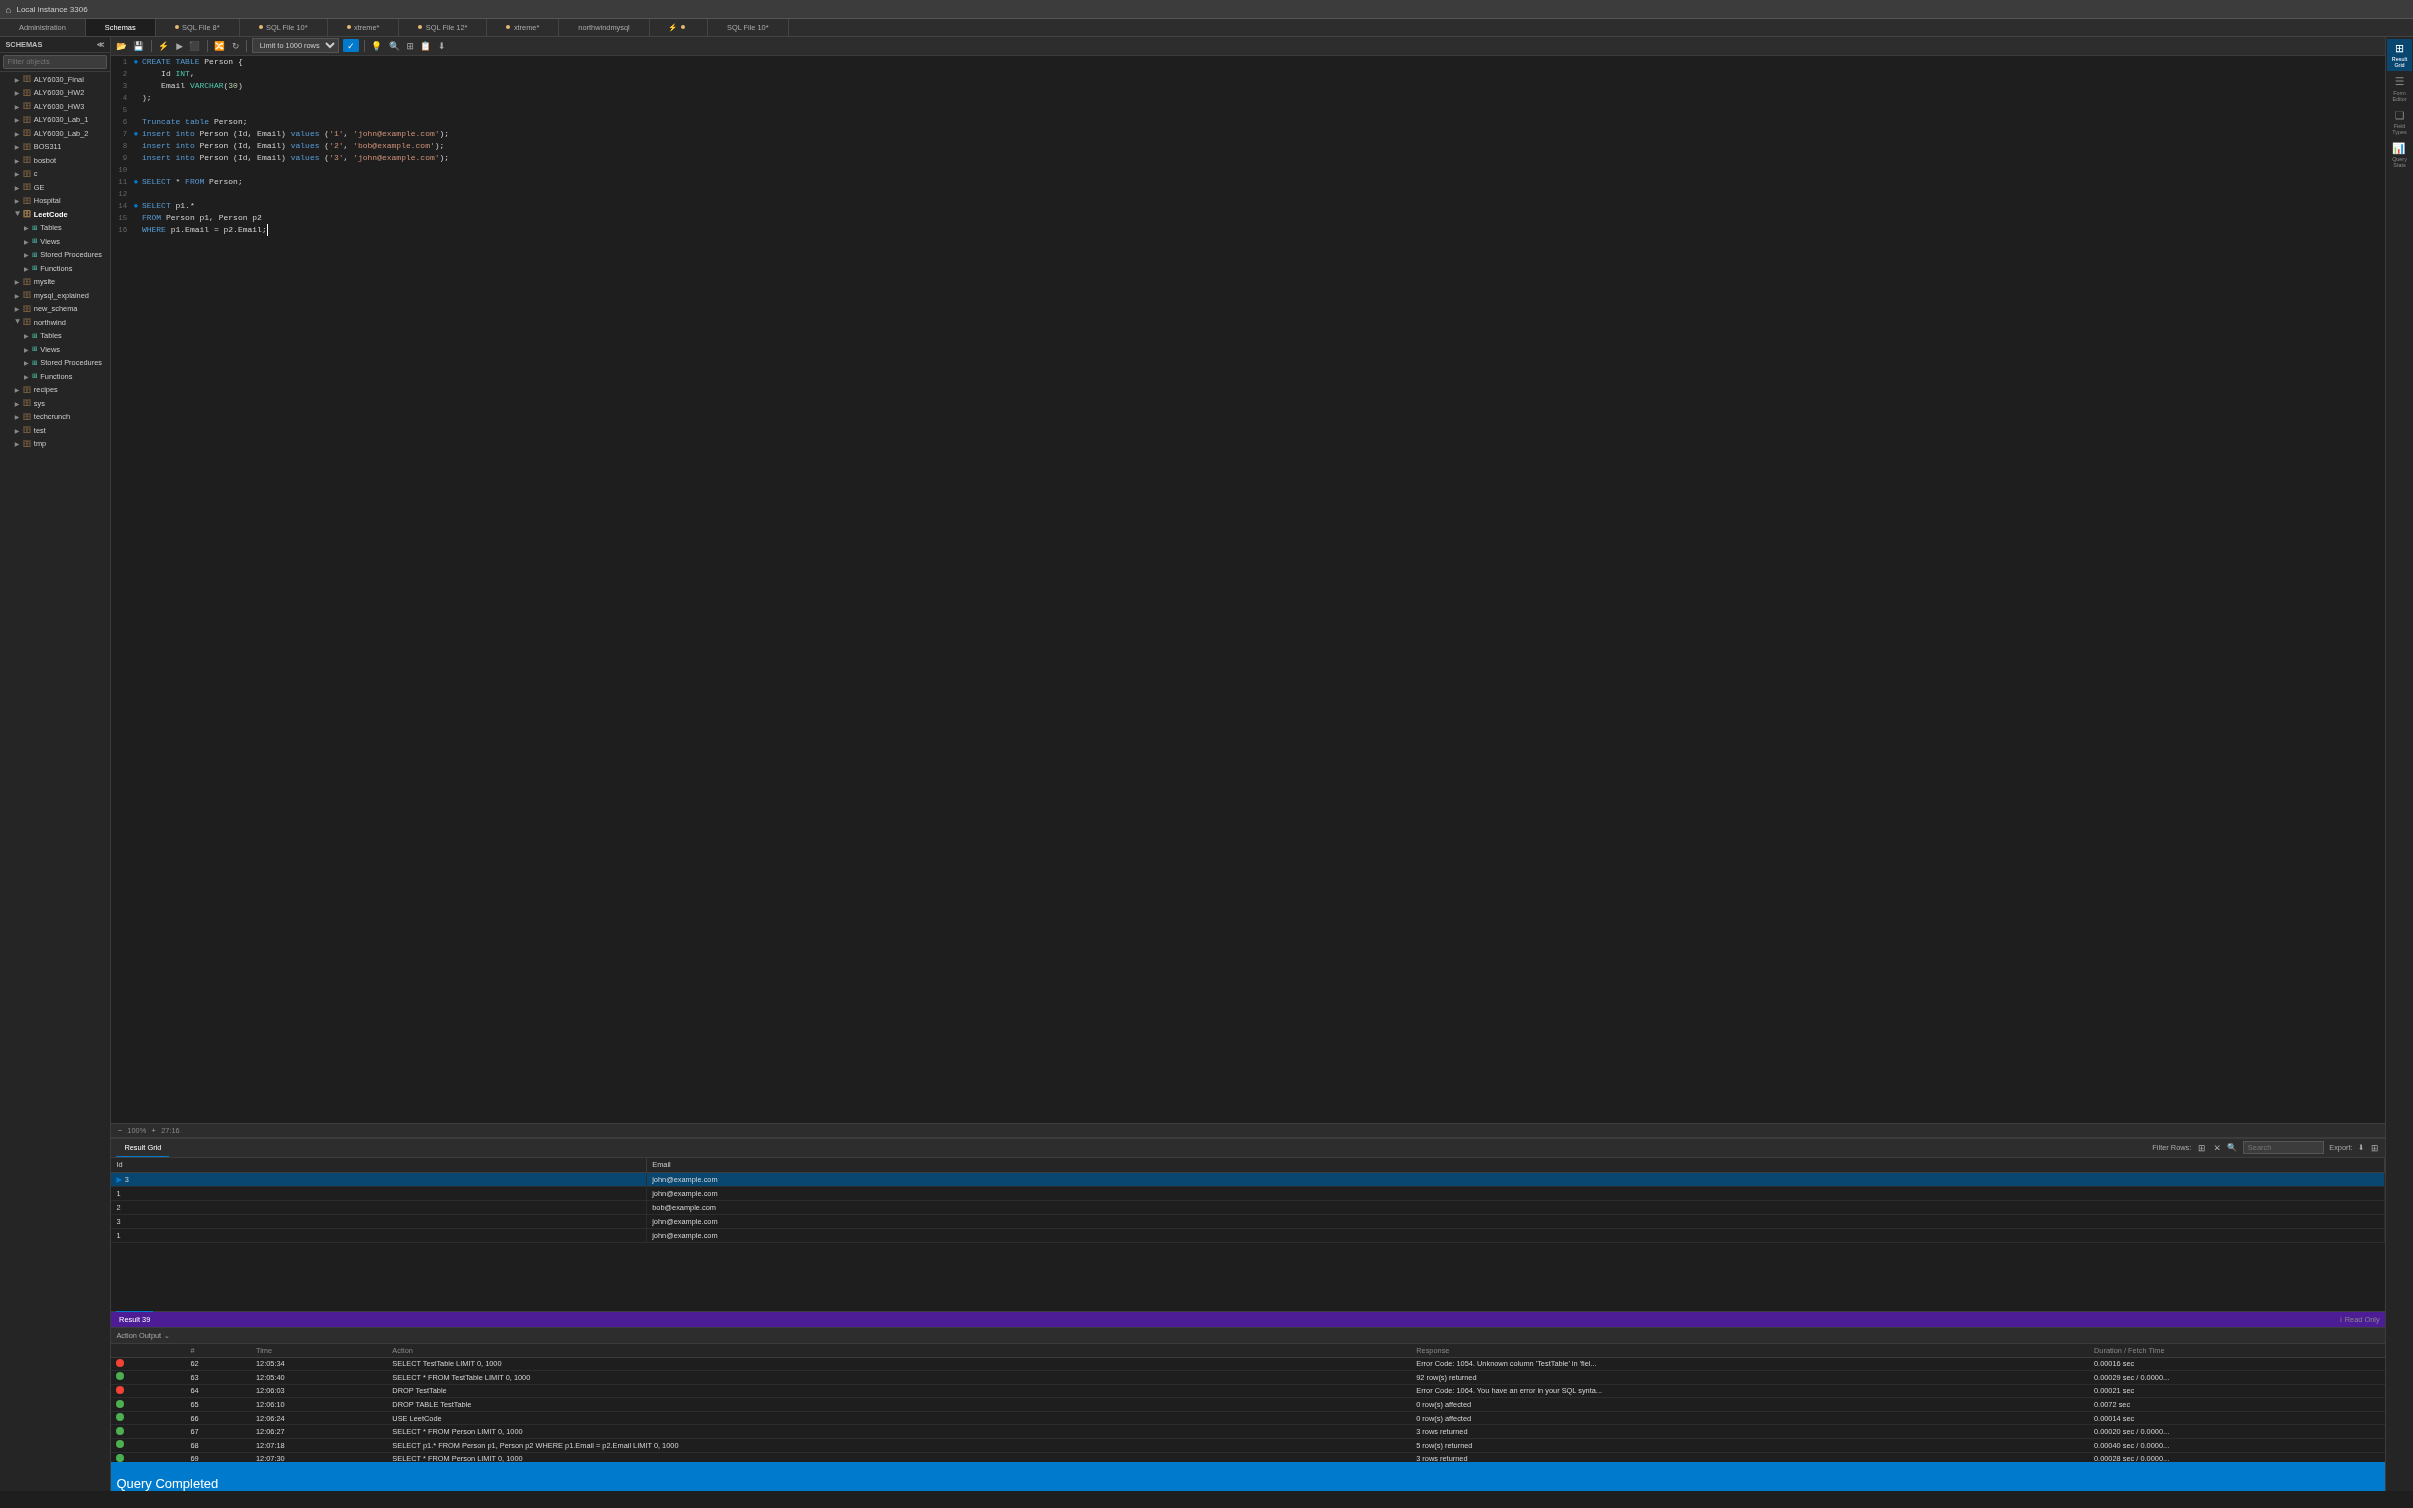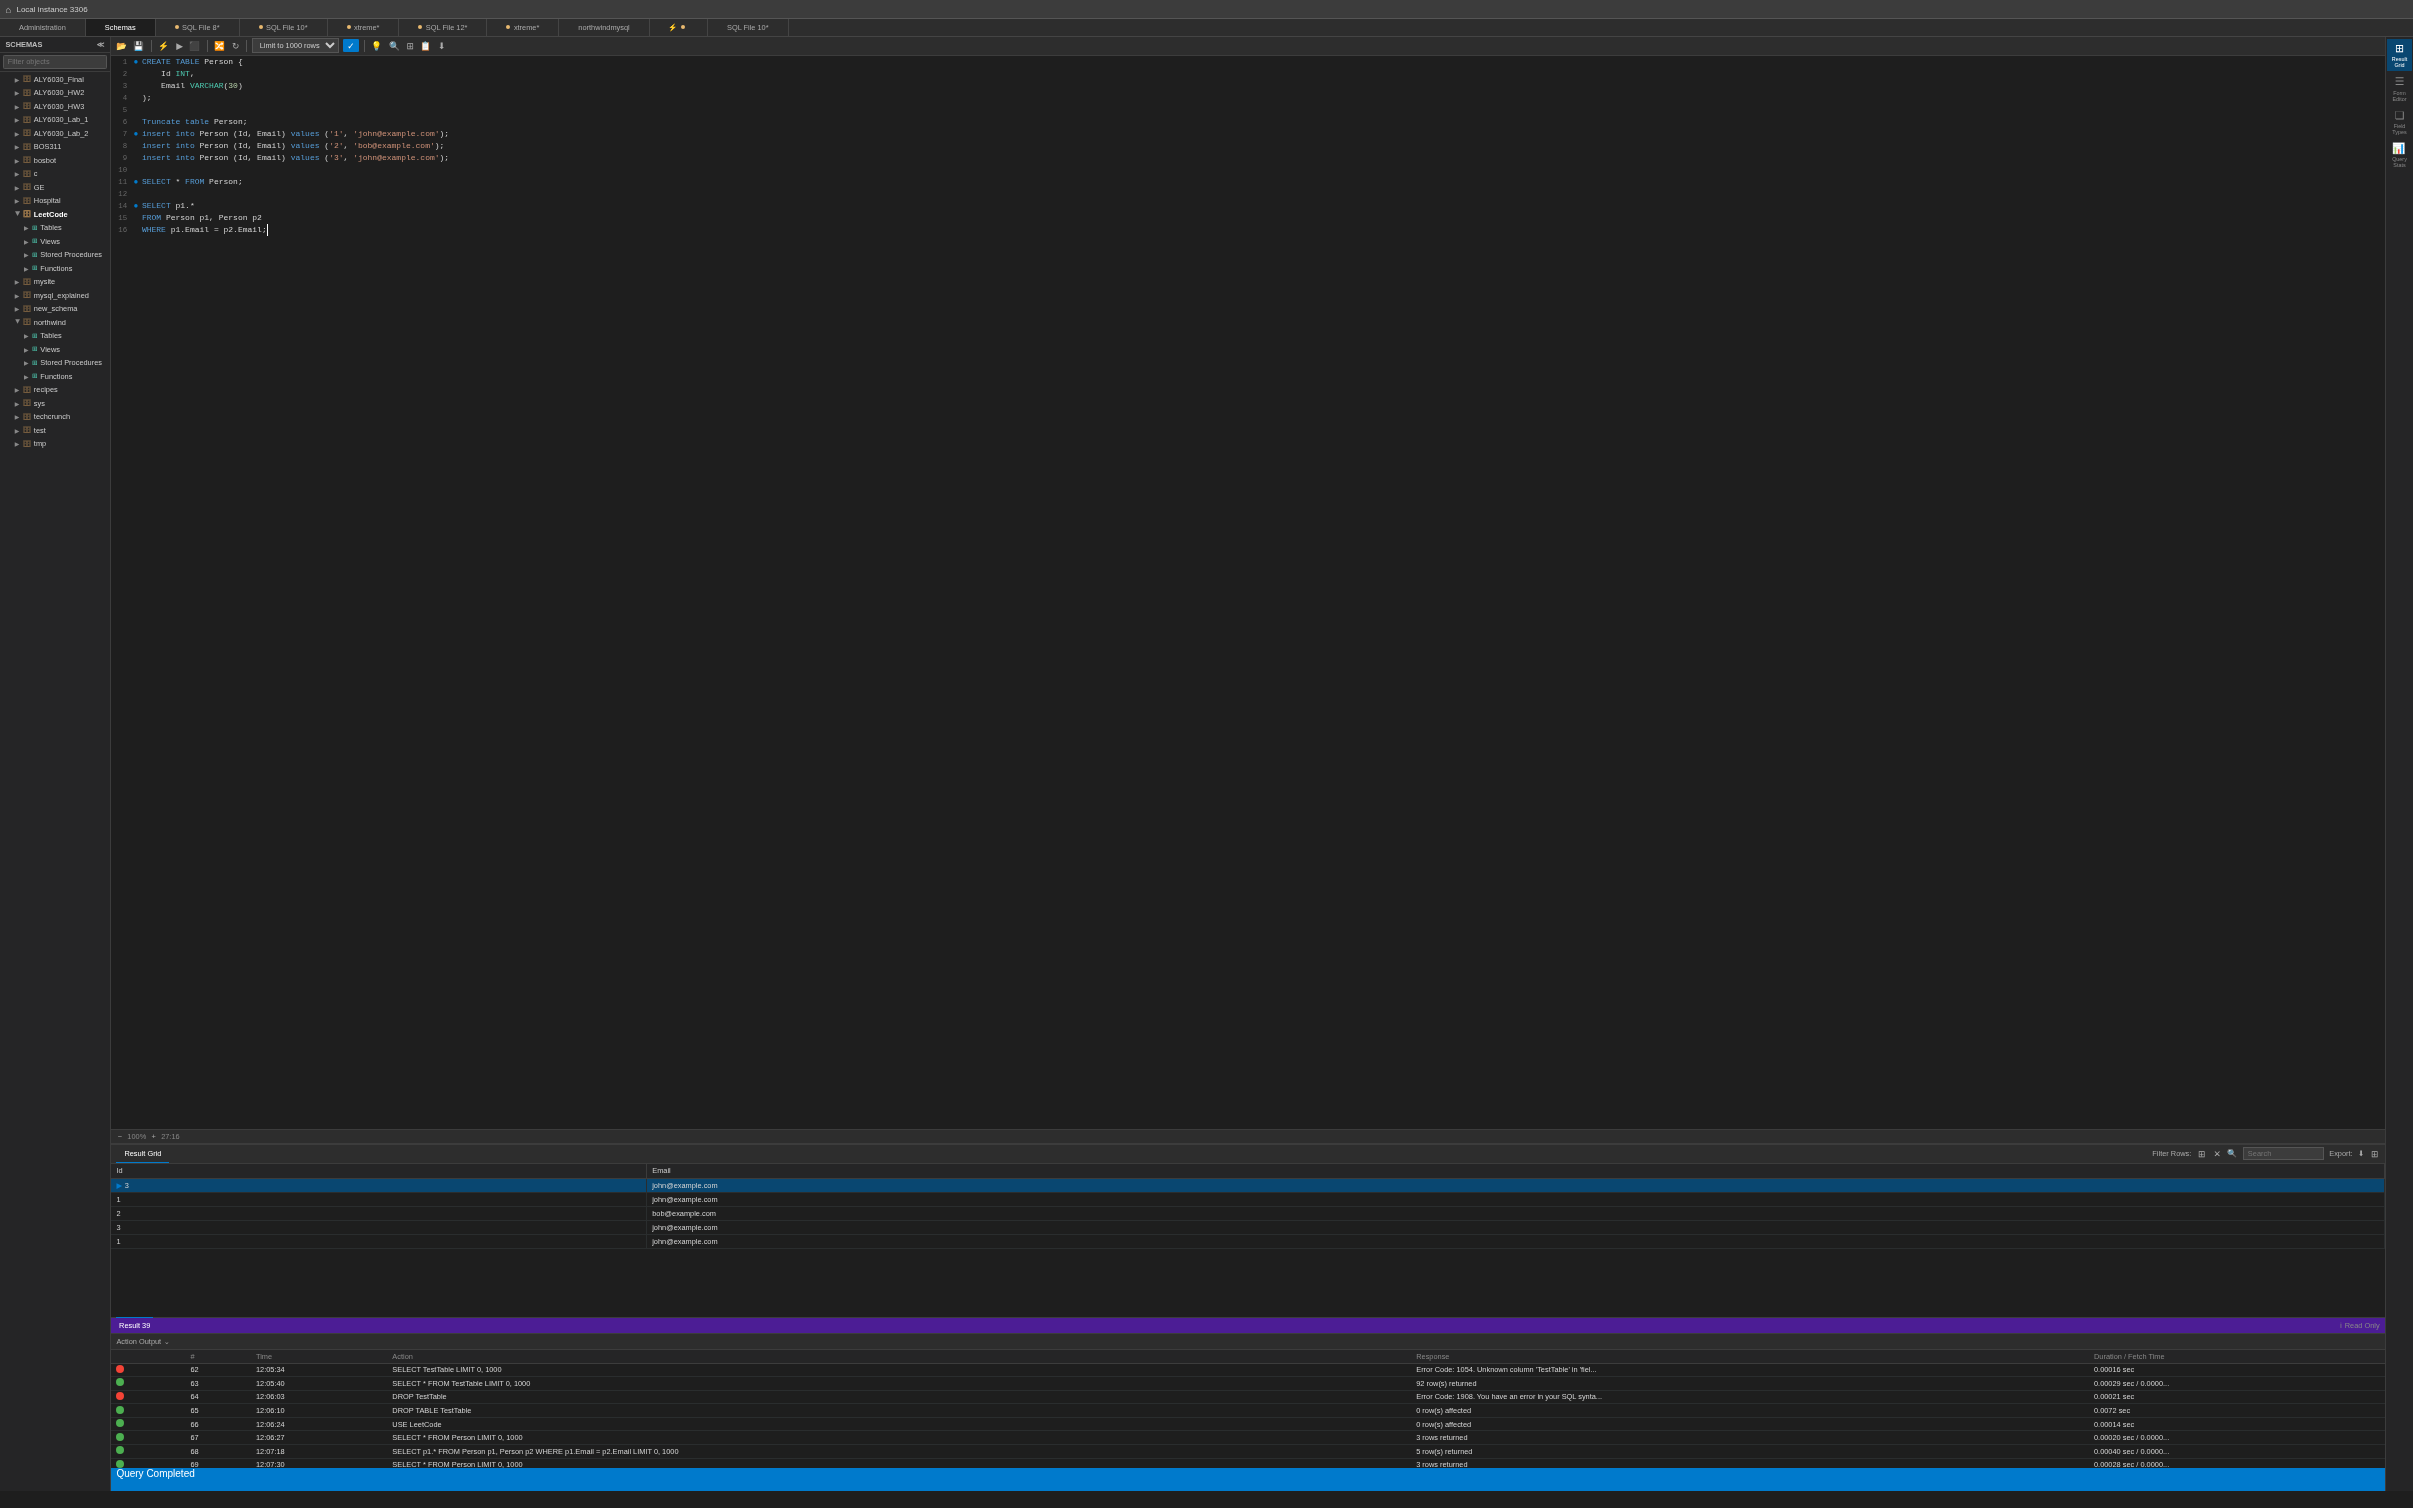--- a/index.html
+++ b/index.html
@@ -91,21 +91,21 @@
     .status-ok { background: #4caf50; }
     .status-err { background: #f44336; }
     
     
     .right-panel { width: 28px; background: #252526; border-left: 0.7px solid #3c3c3c; display: flex; flex-direction: column; align-items: center; padding-top: 2.7px; gap: 1.3px; flex-shrink: 0; }
     .right-panel-btn { width: 25.6px; height: 32px; background: none; border: none; color: #888; cursor: pointer; display: flex; flex-direction: column; align-items: center; justify-content: center; font-size: 6px; gap: 1.3px; }
     .right-panel-btn.active { color: #fff; background: #094771; }
     .right-panel-icon { font-size: 10.8px; }
     
     
-    .status-bar { display: flex; align-items: flex-start; background: #007acc; height: 23px; padding: 0 5.4px; font-size: 10px; color: #fff; }
+    .status-bar { display: flex; align-items: flex-end; background: #007acc; height: 29px; padding: 0 5.4px; font-size: 13px; color: #fff; }
     .status-text { flex: 1; }
     
     
     ::-webkit-scrollbar { width: 5.4px; height: 5.4px; }
     ::-webkit-scrollbar-track { background: #1e1e1e; }
     ::-webkit-scrollbar-thumb { background: #424242; border-radius: 2.7px; }
   </style>
 </head>
 <body>
 
@@ -530,21 +530,21 @@
               <td>12:05:40</td>
               <td>SELECT * FROM TestTable LIMIT 0, 1000</td>
               <td>92 row(s) returned</td>
               <td>0.00029 sec / 0.0000...</td>
             </tr>
             <tr>
               <td><span class="status-icon status-err"></span></td>
               <td>64</td>
               <td>12:06:03</td>
               <td>DROP TestTable</td>
-              <td>Error Code: 1908. You have an error in your SQL synta...</td>
+              <td>Error Code: 1064. You have an error in your SQL synta...</td>
               <td>0.00021 sec</td>
             </tr>
             <tr>
               <td><span class="status-icon status-ok"></span></td>
               <td>65</td>
               <td>12:06:10</td>
               <td>DROP TABLE TestTable</td>
               <td>0 row(s) affected</td>
               <td>0.0072 sec</td>
             </tr>

